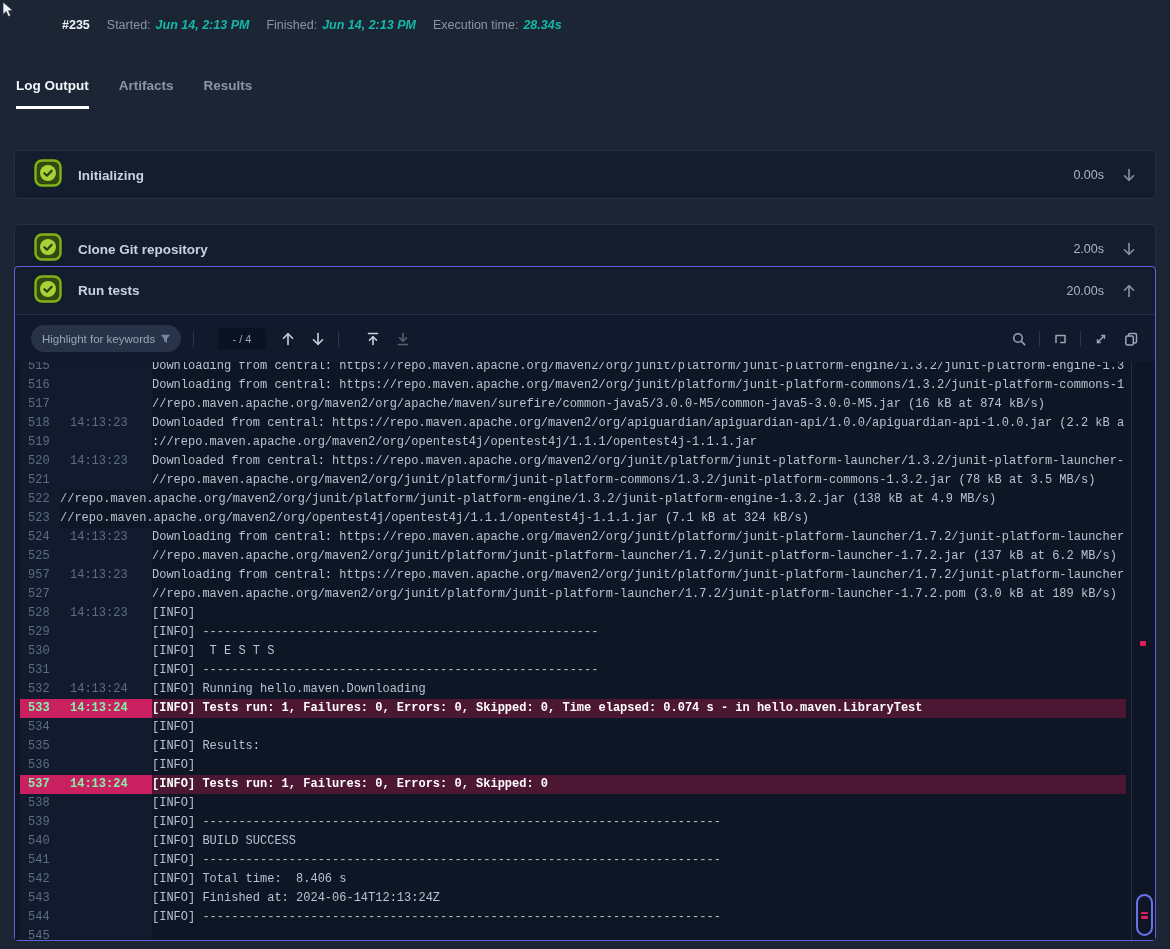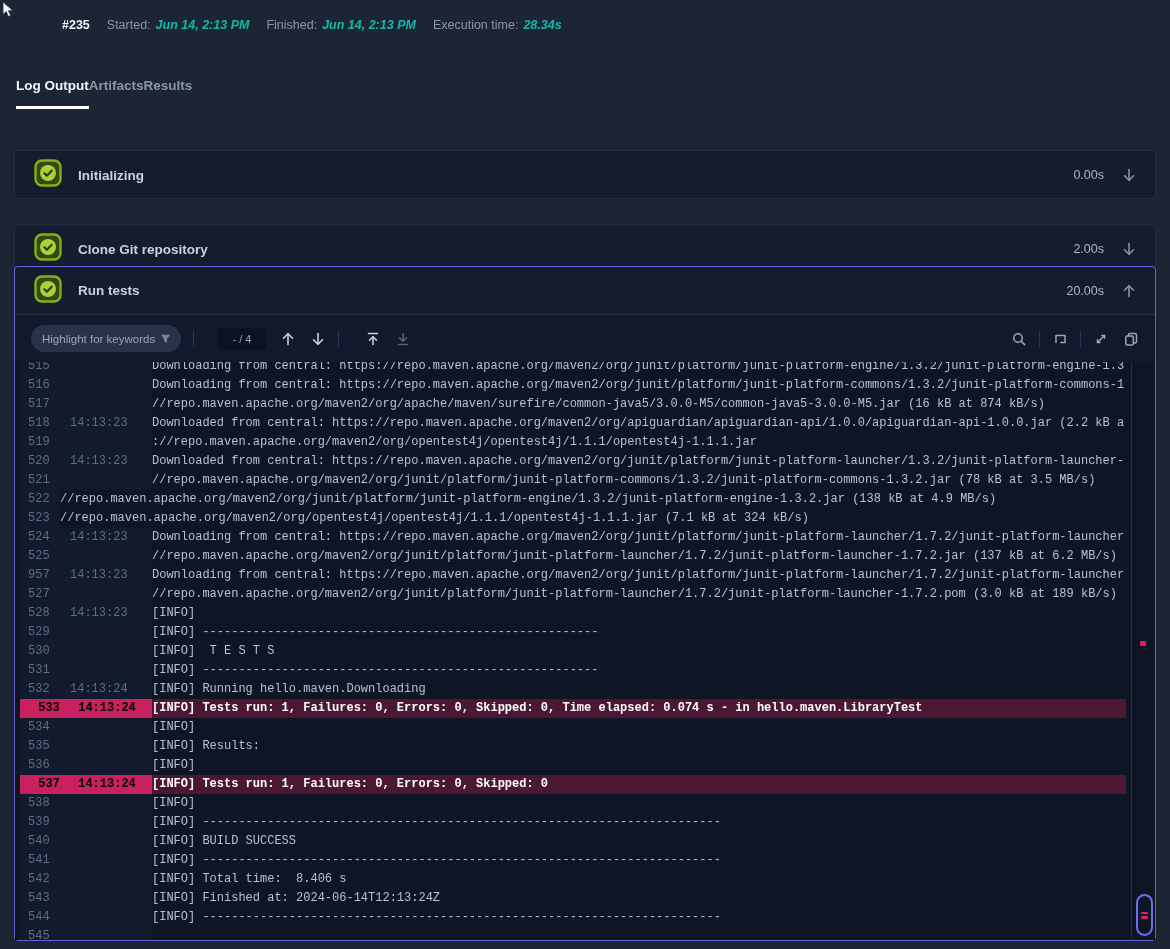--- a/index.html
+++ b/index.html
@@ -15,21 +15,21 @@
   .cursor { position:absolute; top:1px; left:1px; z-index:50; }
 
   
   .top-meta { position:absolute; top:18px; left:62px; display:flex; align-items:center; gap:17px; font-size:12.5px; }
   .top-meta .build-no { font-weight:700; color:#eef2f7; }
   .meta-group { display:flex; gap:5px;align-items:center; }
   .meta-label { color:#8a95a6; }
   .meta-value { color:#14b8a6; font-weight:700;font-style:italic; }
 
   
-  .tabs { position:absolute; top:78px; left:16px; display:flex; }
+  .tabs { position:absolute; top:78px; left:16px; display:flex; gap:30px; }
   .tab { font-size:13.5px; font-weight:700; color:#8a95a6; padding-bottom:13px; cursor:pointer; }
   .tab.active { color:#f3f6fa; border-bottom:3px solid #ffffff; }
 
   
   .card { position:absolute; left:14px; width:1142px; background:#141d2e; border:1px solid #242f46; border-radius:4px; }
   .card-header { height:48px; display:flex; align-items:center; padding:0 18px 0 19px; cursor:pointer; }
   .card.c1 { top:150px; height:49px; }
   .card.c2 { top:224px; height:58px; }
   .card.c3 { top:266px; height:675px; border:1px solid #5d64da; display:flex; flex-direction:column; }
   .card.c3 .card-header { border-bottom:1px solid #242f46; flex:none; height:48px; }
@@ -53,21 +53,21 @@
   .log-rows { position:absolute; top:-5px; left:5px; width:1106px; }
   .row { height:19px; display:flex; font-family:Liberation Mono, monospace; font-size:12px; line-height:19px; color:#b6c2cf; white-space:pre; }
   .gutter { flex:none; width:132px; display:flex; background:#121b2d; }
   .gutter.small { width:40px; }
   .ln { padding-left:8px; width:50px; color:#5c6d80; cursor:pointer; }
   .gutter.small .ln { width:32px; }
   .ts { width:74px; color:#5c6d80; }
   .msg { flex:1; overflow:hidden; }
   .row.hl { background:#4c1732; color:#ffffff; font-weight:700; }
   .row.hl .gutter { background:#c9215f; }
-  .row.hl .ln, .row.hl .ts { color:#000000;text-align:center; }
+  .row.hl .ln, .row.hl .ts { color:#86efac; }
 
   
   .scroll-gutter { position:absolute; top:0; right:0; bottom:0; width:24px; border-left:1px solid #232e44; }
   .scroll-marker { position:absolute; right:9px; top:279px; width:6px; height:5px; border-radius:1px; background:#e11d5e; }
   .scroll-thumb { position:absolute; right:2px; bottom:4px; width:17px; height:42px; border:2px solid #6b72e8; border-radius:9px; display:flex; flex-direction:column; align-items:center; justify-content:center; gap:2px; cursor:grab; }
   .thumb-dash { width:7px; height:2.5px; background:#e11d5e; border-radius:1px; }
 </style>
 </head>
 <body>
 

